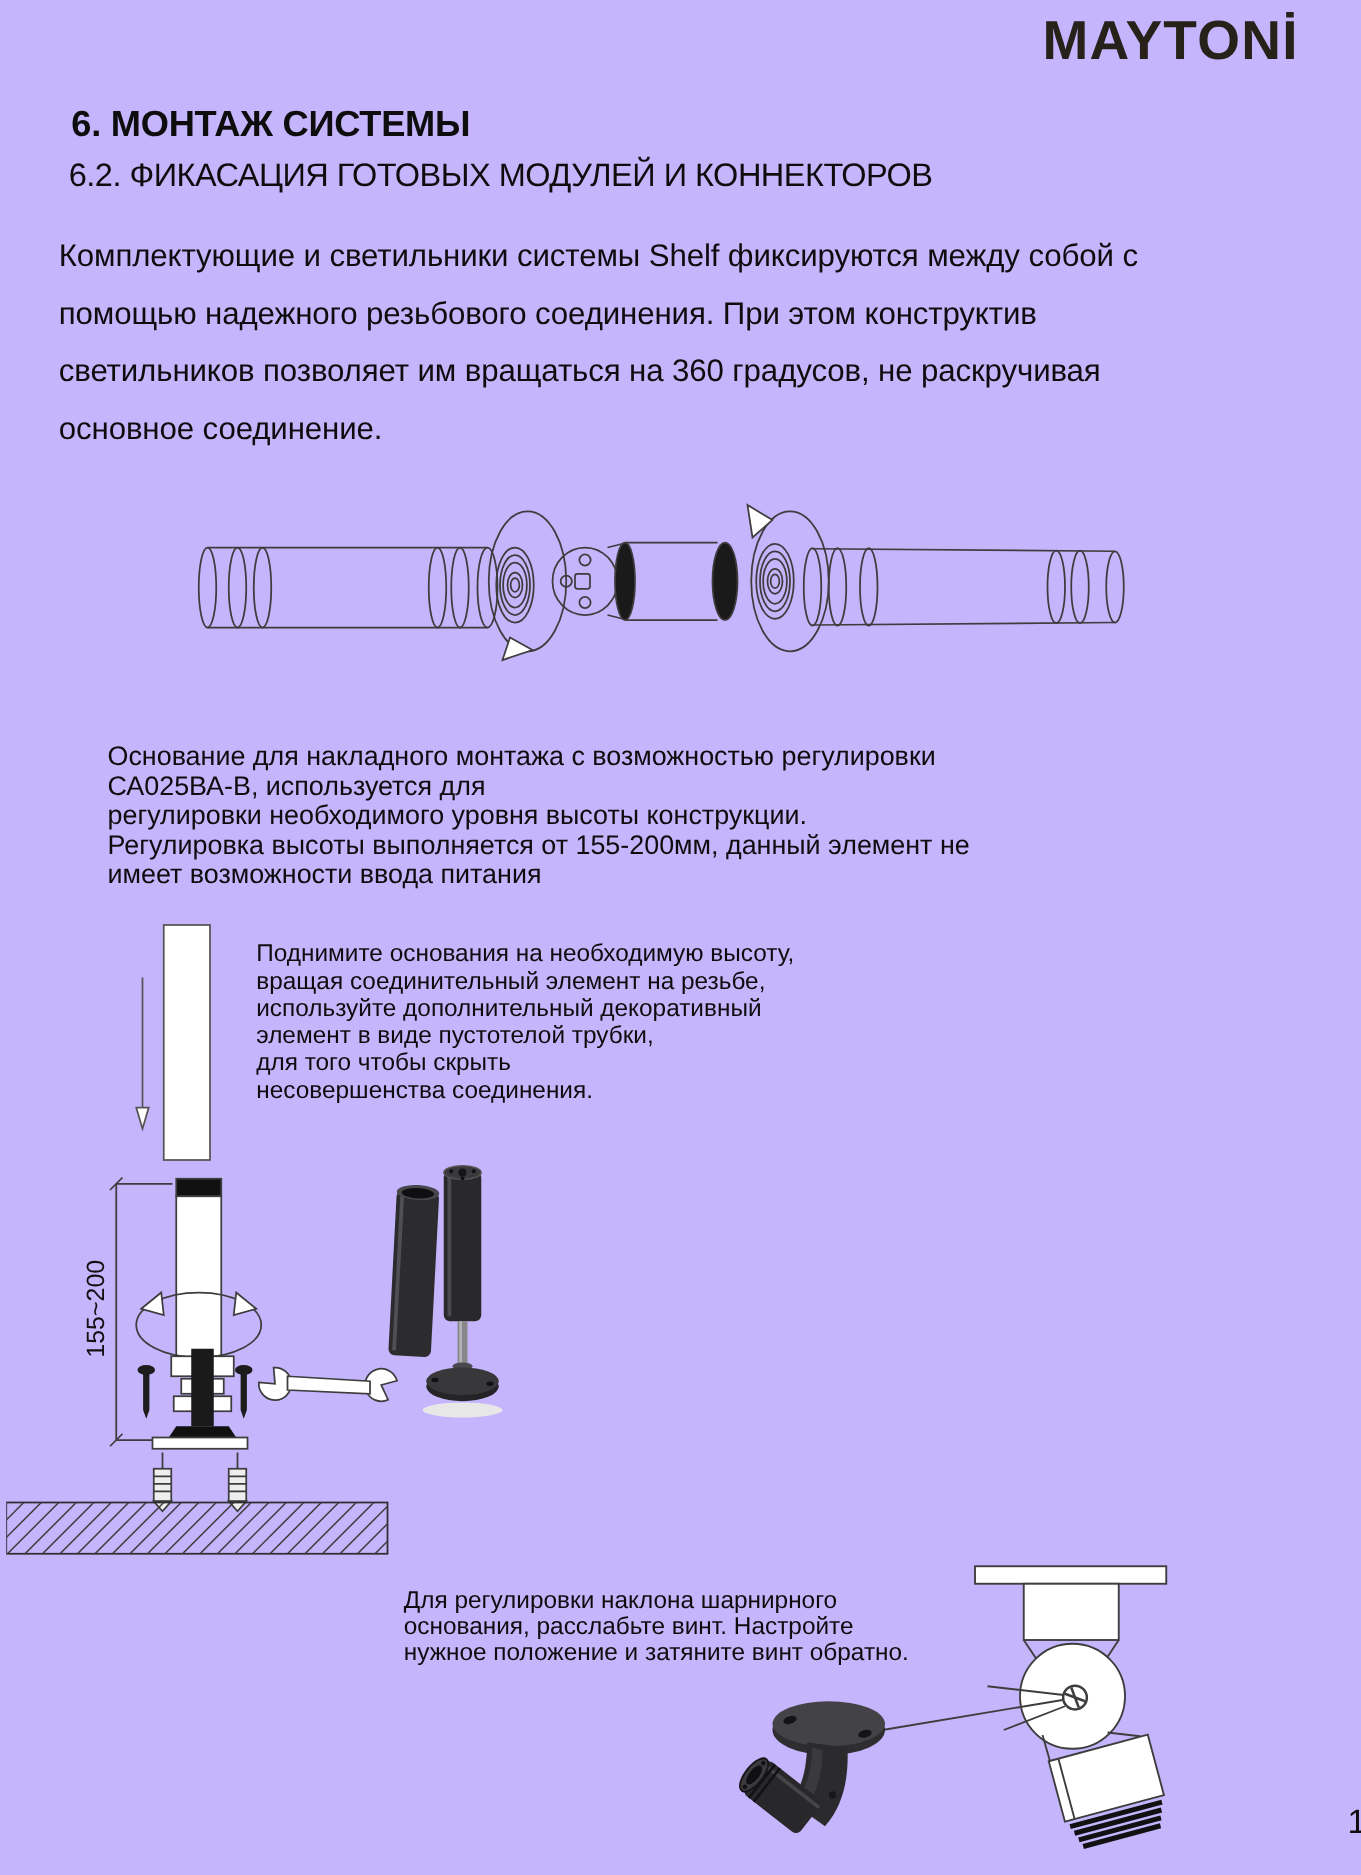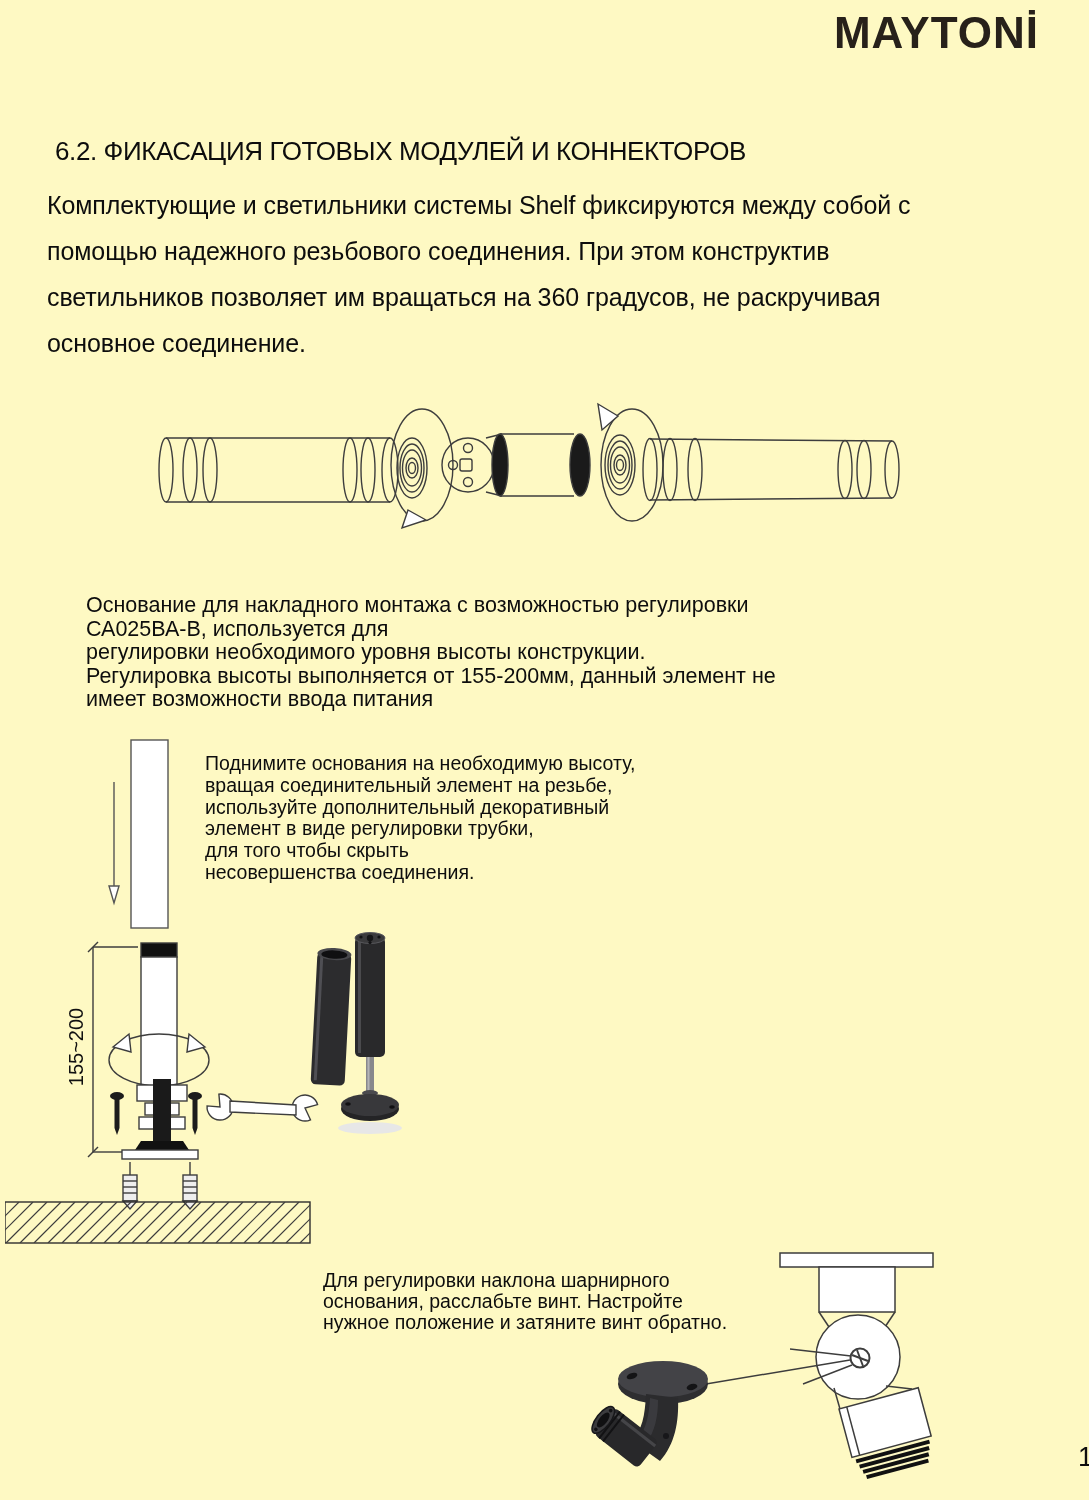--- a/index.html
+++ b/index.html
@@ -1,43 +1,44 @@
 <!DOCTYPE html>
 <html><head>
 <meta charset="utf-8">
 <style>
   html,body{margin:0;padding:0;background:#ffffff;}
   .page{
-    position:relative;width:1089px;height:1500px;background:#fef9c3;
+    position:relative;width:1089px;height:1500px;background:#c4b5fd;
     font-family:"Liberation Sans",sans-serif;color:#0d0d0d;overflow:hidden;
   }
   .abs{position:absolute;}
   .preline{white-space:pre-line;}
   .logo{
     top:8px;right:50px;font-size:44px;font-weight:700;letter-spacing:1px;
     color:#27211a;transform:scaleY(1.0);
   }
   .h1{left:57px;top:84px;font-size:29px;font-weight:700;letter-spacing:-0.2px;}
-  .h2{left:55px;top:136px;font-size:26px;font-weight:500;letter-spacing:-0.4px;}
+  .h2{left:55px;top:125px;font-size:26px;font-weight:500;letter-spacing:-0.4px;}
   .p-main{left:47px;top:182px;width:1010px;font-size:25px;line-height:46px;letter-spacing:-0.1px;}
   .h3{left:50px;top:537px;font-size:27px;font-weight:500;letter-spacing:-0.6px;}
   .p-63{left:38px;top:594px;width:820px;font-size:21.5px;line-height:23.6px;margin-left:48px;}
   .p-lift{left:205px;top:753px;width:460px;font-size:19.5px;line-height:21.8px;}
   .p-hinge{left:345px;top:1134px;width:745px;font-size:23px;line-height:25.4px;}
   .p-hinge-note{left:288px;top:1270px;width:430px;font-size:19.5px;line-height:21px;margin-left:35px;}
   .page-num{left:1078px;top:1442px;font-size:27px;}
   svg{display:block;}
 </style>
 </head>
 <body>
 
 <div class="page">
 
   <div class="abs logo">MAYTONİ</div>
 
+  <div class="abs h1">6. МОНТАЖ СИСТЕМЫ</div>
   <div class="abs h2">6.2. ФИКАСАЦИЯ ГОТОВЫХ МОДУЛЕЙ И КОННЕКТОРОВ</div>
 
   <div class="abs p-main preline">Комплектующие и светильники системы Shelf фиксируются между собой с
 помощью надежного резьбового соединения. При этом конструктив
 светильников позволяет им вращаться на 360 градусов, не раскручивая
 основное соединение.</div>
 
   <svg class="abs" style="left:150px;top:392px;" width="760" height="140" viewBox="0 0 760 140" fill="none" stroke="#3d3d3d" stroke-width="1.4">
 
     <line x1="16" y1="46" x2="240" y2="46"></line>
@@ -97,21 +98,21 @@
 
   <svg class="abs" style="left:98px;top:736px;" width="85" height="196" viewBox="0 0 85 196" fill="none" stroke="#555555" stroke-width="1.4">
     <rect x="33" y="4" width="37" height="188" fill="#ffffff"></rect>
     <line x1="16" y1="46" x2="16" y2="150"></line>
     <polygon points="11,150 21,150 16,167" fill="#ffffff"></polygon>
   </svg>
 
   <div class="abs p-lift preline">Поднимите основания на необходимую высоту,
 вращая соединительный элемент на резьбе,
 используйте дополнительный декоративный
-элемент в виде регулировки трубки,
+элемент в виде пустотелой трубки,
 для того чтобы скрыть
 несовершенства соединения.</div>
 
   <svg class="abs" style="left:5px;top:935px;" width="315" height="312" viewBox="0 0 315 312" fill="none" stroke="#3d3d3d" stroke-width="1.4">
 
     <line x1="88" y1="12" x2="88" y2="217"></line>
     <line x1="88" y1="12" x2="133" y2="12"></line>
     <line x1="88" y1="217" x2="118" y2="217"></line>
     <line x1="83" y1="17" x2="93" y2="7"></line>
     <line x1="83" y1="222" x2="93" y2="212"></line>

